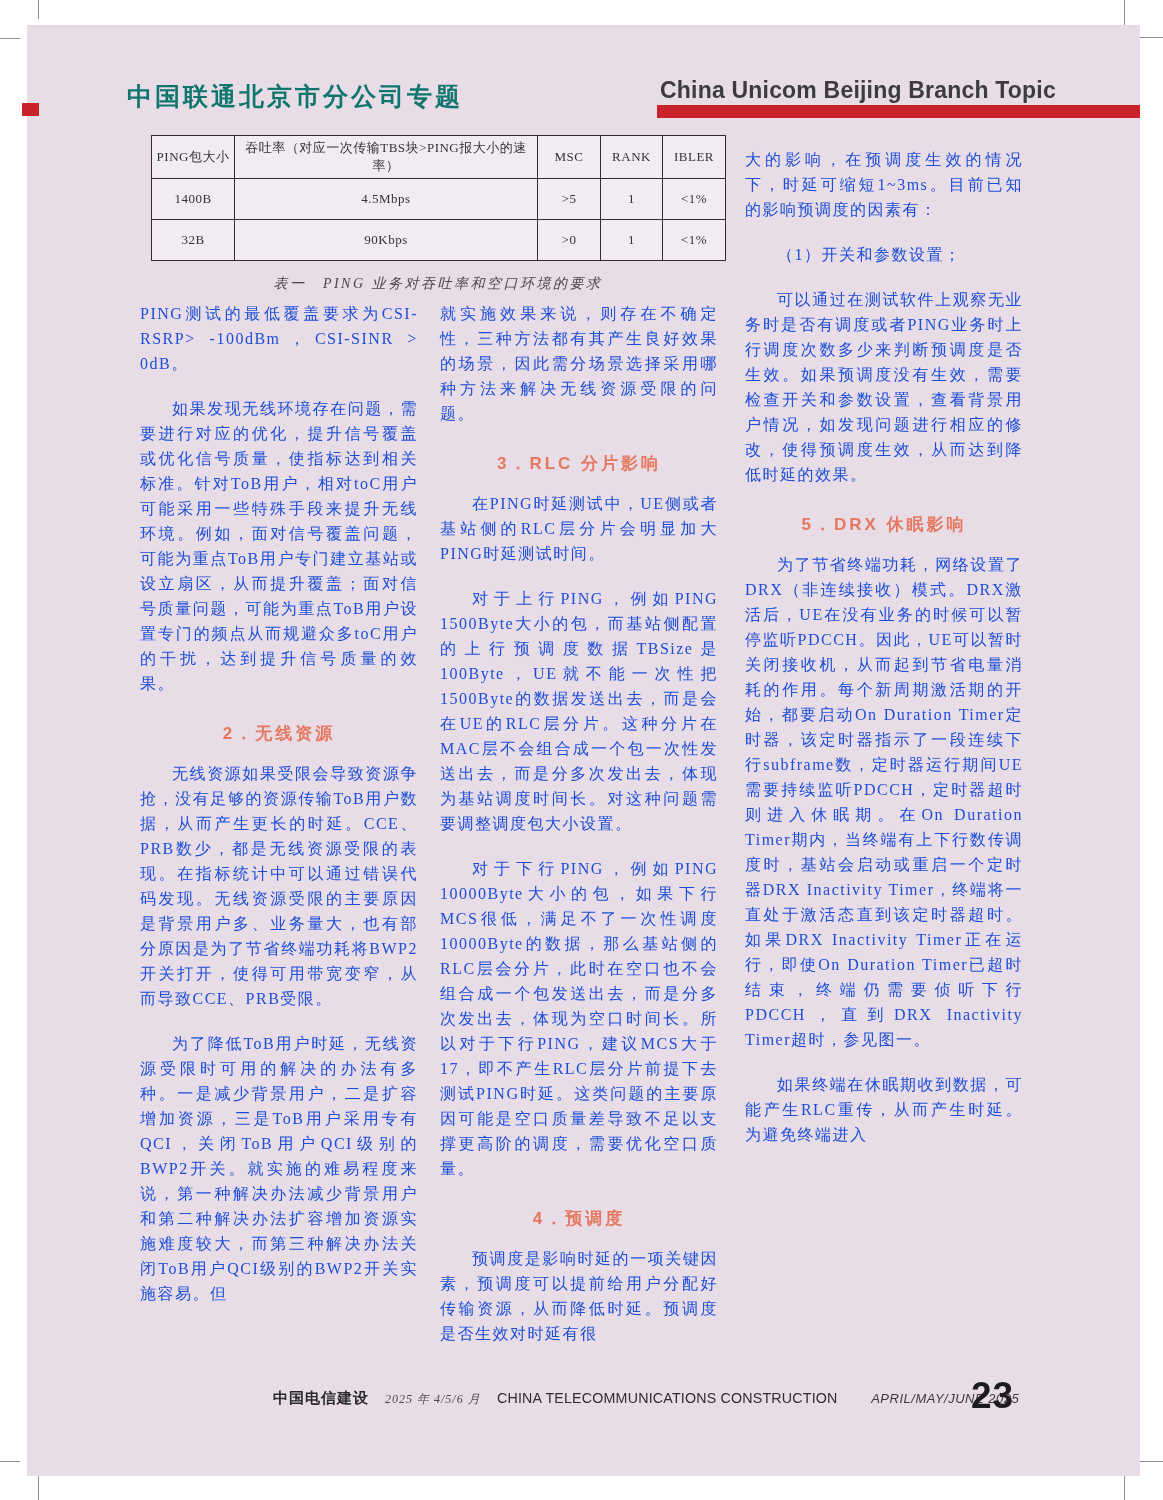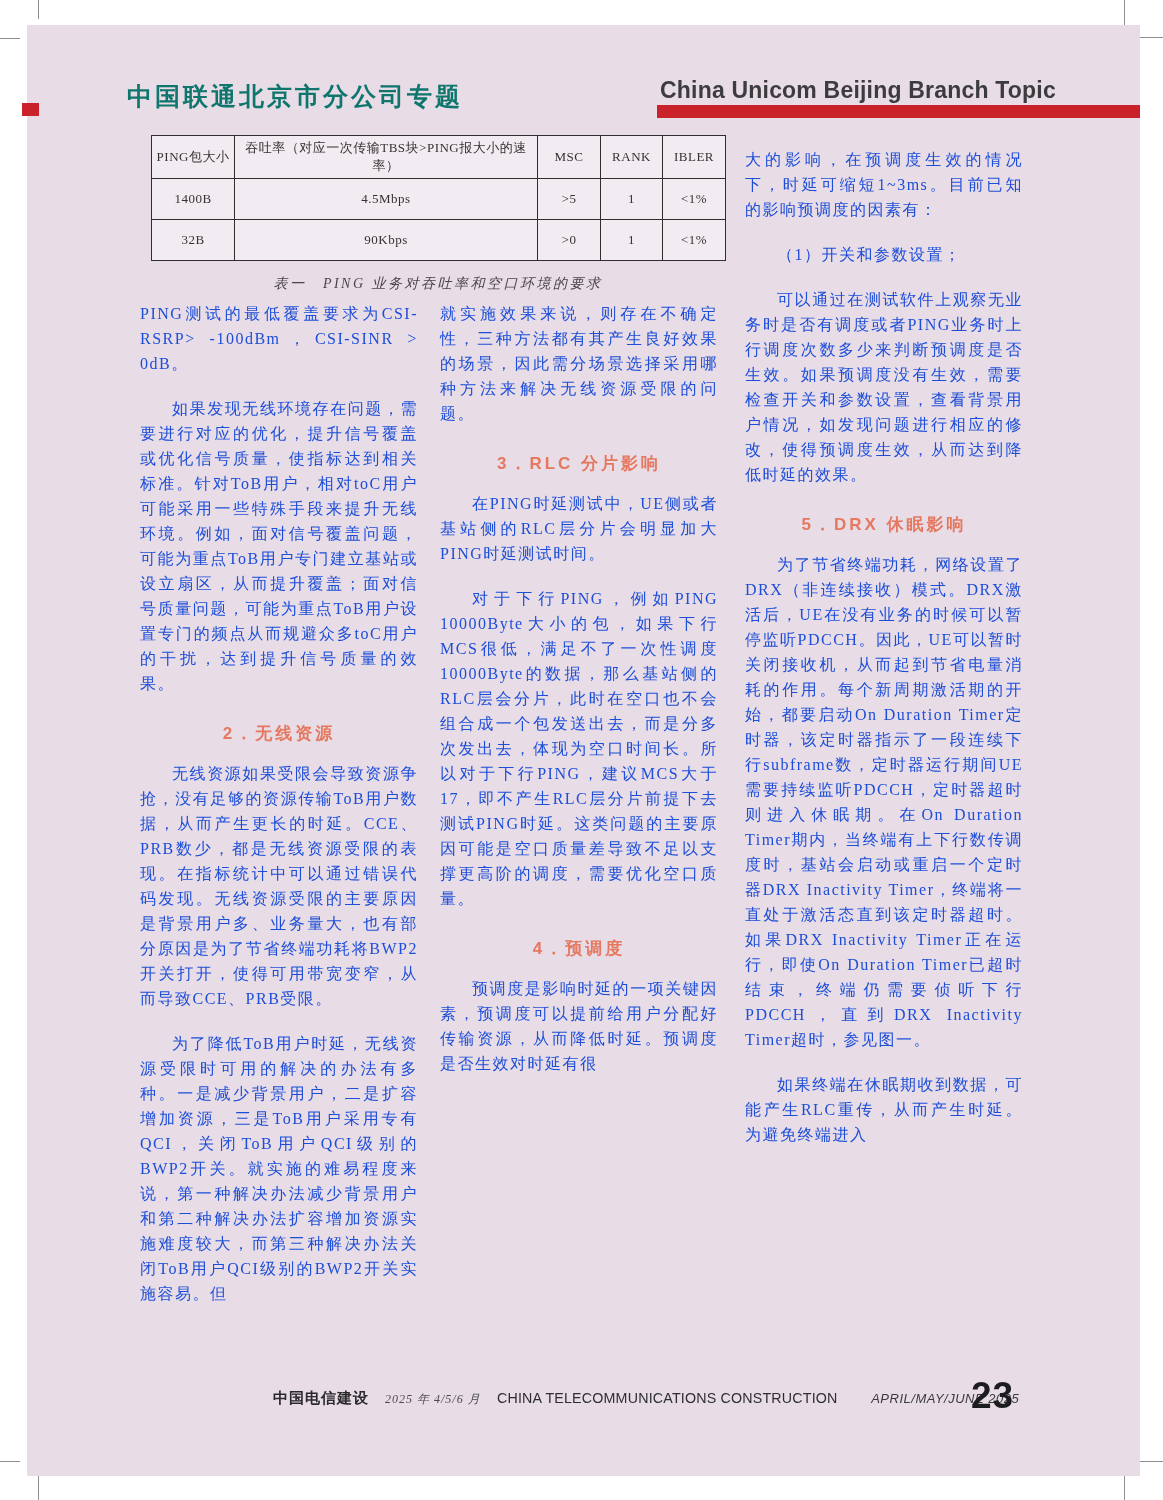--- a/index.html
+++ b/index.html
@@ -136,20 +136,21 @@
       <div class="para flush">PING测试的最低覆盖要求为CSI-RSRP&gt; -100dBm，CSI-SINR &gt; 0dB。</div>
       <div class="para">如果发现无线环境存在问题，需要进行对应的优化，提升信号覆盖或优化信号质量，使指标达到相关标准。针对ToB用户，相对toC用户可能采用一些特殊手段来提升无线环境。例如，面对信号覆盖问题，可能为重点ToB用户专门建立基站或设立扇区，从而提升覆盖；面对信号质量问题，可能为重点ToB用户设置专门的频点从而规避众多toC用户的干扰，达到提升信号质量的效果。</div>
       <div class="col-heading">2．无线资源</div>
       <div class="para">无线资源如果受限会导致资源争抢，没有足够的资源传输ToB用户数据，从而产生更长的时延。CCE、PRB数少，都是无线资源受限的表现。在指标统计中可以通过错误代码发现。无线资源受限的主要原因是背景用户多、业务量大，也有部分原因是为了节省终端功耗将BWP2开关打开，使得可用带宽变窄，从而导致CCE、PRB受限。</div>
       <div class="para">为了降低ToB用户时延，无线资源受限时可用的解决的办法有多种。一是减少背景用户，二是扩容增加资源，三是ToB用户采用专有QCI，关闭ToB用户QCI级别的BWP2开关。就实施的难易程度来说，第一种解决办法减少背景用户和第二种解决办法扩容增加资源实施难度较大，而第三种解决办法关闭ToB用户QCI级别的BWP2开关实施容易。但</div>
     </div>
   <div class="col col-middle">
       <div class="para flush">就实施效果来说，则存在不确定性，三种方法都有其产生良好效果的场景，因此需分场景选择采用哪种方法来解决无线资源受限的问题。</div>
       <div class="col-heading">3．RLC 分片影响</div>
       <div class="para">在PING时延测试中，UE侧或者基站侧的RLC层分片会明显加大PING时延测试时间。</div>
+      <div class="para">对于上行PING，例如PING 1500Byte大小的包，而基站侧配置的上行预调度数据TBSize是100Byte，UE就不能一次性把1500Byte的数据发送出去，而是会在UE的RLC层分片。这种分片在MAC层不会组合成一个包一次性发送出去，而是分多次发出去，体现为基站调度时间长。对这种问题需要调整调度包大小设置。</div>
       <div class="para">对于下行PING，例如PING 10000Byte大小的包，如果下行MCS很低，满足不了一次性调度10000Byte的数据，那么基站侧的RLC层会分片，此时在空口也不会组合成一个包发送出去，而是分多次发出去，体现为空口时间长。所以对于下行PING，建议MCS大于17，即不产生RLC层分片前提下去测试PING时延。这类问题的主要原因可能是空口质量差导致不足以支撑更高阶的调度，需要优化空口质量。</div>
       <div class="col-heading">4．预调度</div>
       <div class="para">预调度是影响时延的一项关键因素，预调度可以提前给用户分配好传输资源，从而降低时延。预调度是否生效对时延有很</div>
     </div>
   <div class="col col-right">
       <div class="para flush">大的影响，在预调度生效的情况下，时延可缩短1~3ms。目前已知的影响预调度的因素有：</div>
       <div class="para">（1）开关和参数设置；</div>
       <div class="para">可以通过在测试软件上观察无业务时是否有调度或者PING业务时上行调度次数多少来判断预调度是否生效。如果预调度没有生效，需要检查开关和参数设置，查看背景用户情况，如发现问题进行相应的修改，使得预调度生效，从而达到降低时延的效果。</div>
       <div class="col-heading">5．DRX 休眠影响</div>
       <div class="para">为了节省终端功耗，网络设置了DRX（非连续接收）模式。DRX激活后，UE在没有业务的时候可以暂停监听PDCCH。因此，UE可以暂时关闭接收机，从而起到节省电量消耗的作用。每个新周期激活期的开始，都要启动On Duration Timer定时器，该定时器指示了一段连续下行subframe数，定时器运行期间UE需要持续监听PDCCH，定时器超时则进入休眠期。在On Duration Timer期内，当终端有上下行数传调度时，基站会启动或重启一个定时器DRX Inactivity Timer，终端将一直处于激活态直到该定时器超时。如果DRX Inactivity Timer正在运行，即使On Duration Timer已超时结束，终端仍需要侦听下行PDCCH，直到DRX Inactivity Timer超时，参见图一。</div>

